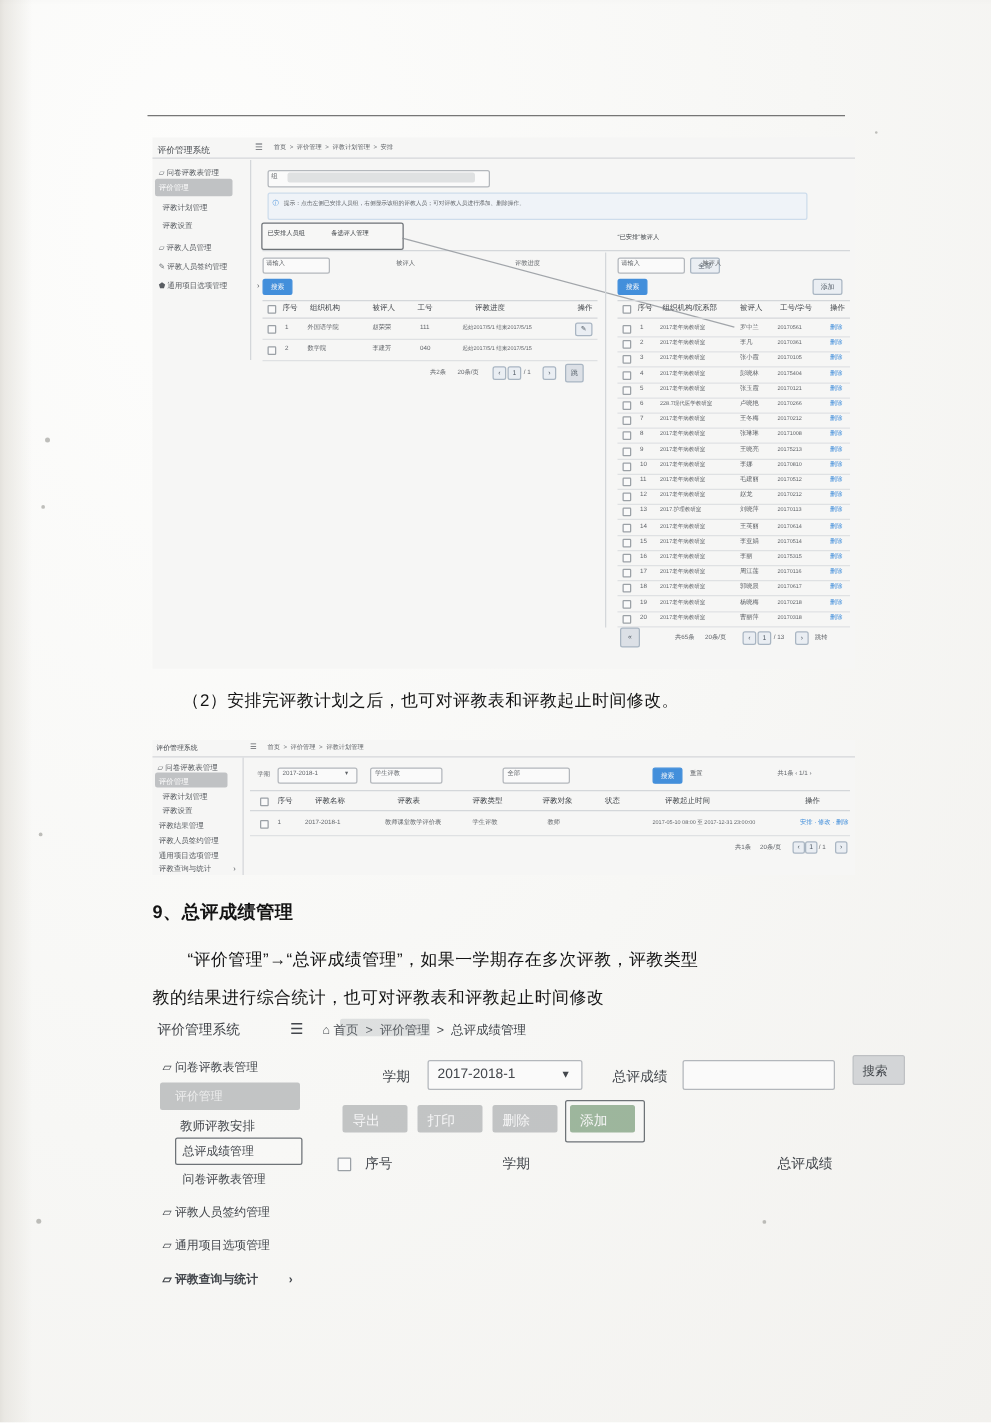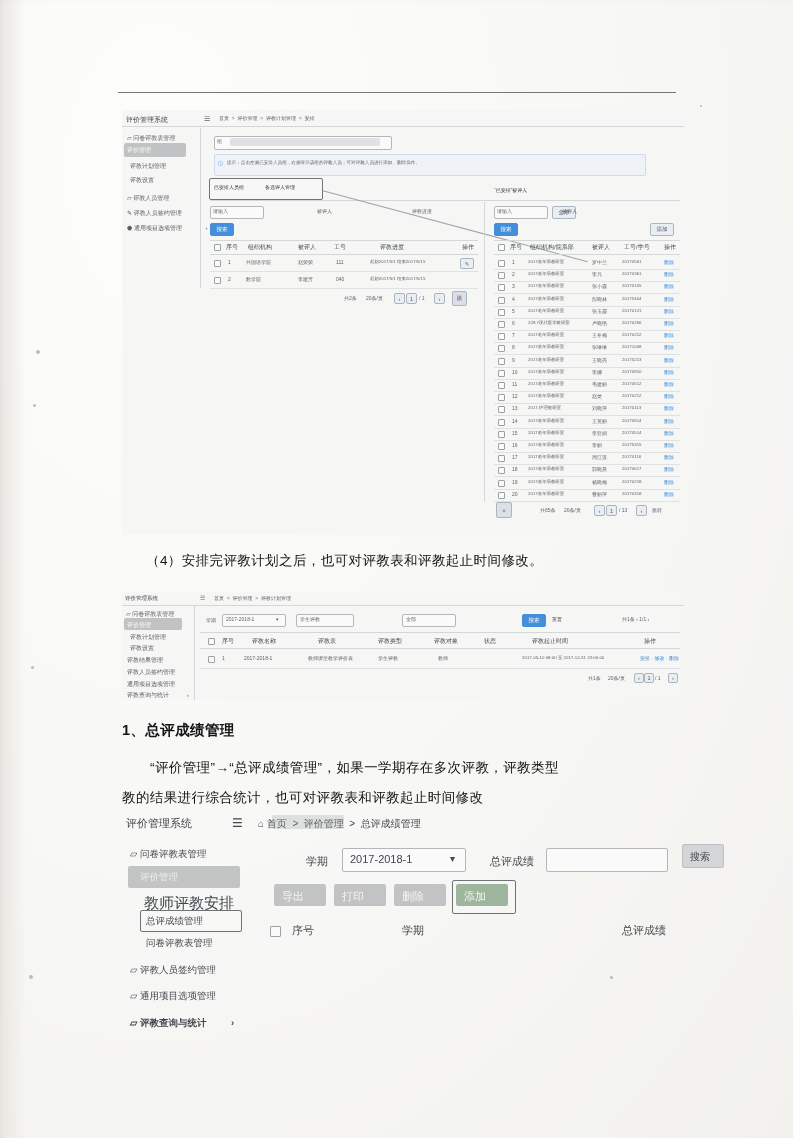--- a/index.html
+++ b/index.html
@@ -497,21 +497,21 @@
   <div class="txt" style="left:418px;top:398px;">共65条</div>
   <div class="txt" style="left:442px;top:398px;">20条/页</div>
   <div class="btn" style="left:472px;top:395px;width:9px;height:9px;">‹</div>
   <div class="btn" style="left:484px;top:395px;width:9px;height:9px;">1</div>
   <div class="txt" style="left:497px;top:398px;">/ 13</div>
   <div class="btn" style="left:514px;top:395px;width:9px;height:9px;">›</div>
   <div class="txt" style="left:530px;top:398px;">跳转</div>
   <div class="btn" style="left:374px;top:392px;width:14px;height:14px;background:#dfe4ea;">«</div>
 </div>
 
-<div class="para" style="left:146px;top:548px;width:520px;">（4）安排完评教计划之后，也可对评教表和评教起止时间修改。</div>
+<div class="para" style="left:146px;top:548px;width:520px;">（2）安排完评教计划之后，也可对评教表和评教起止时间修改。</div>
 
 <div class="shot" style="left:122px;top:592px;width:562px;height:108px;">
   <div class="app-title" style="left:3px;top:3px;font-size:5.5px;">评价管理系统</div>
   <div class="txt" style="left:78px;top:3px;font-size:6px;">☰</div>
   <div class="txt" style="left:92px;top:4px;">
     <span>首页</span>
     <span>&nbsp;&gt;&nbsp;</span>
     <span>评价管理</span>
     <span>&nbsp;&gt;&nbsp;</span>
     <span>评教计划管理</span>
@@ -588,21 +588,21 @@
   <div class="row-line" style="left:78px;top:76px;width:480px;"></div>
 
   <div class="txt" style="left:466px;top:84px;">共1条</div>
   <div class="txt" style="left:486px;top:84px;">20条/页</div>
   <div class="btn" style="left:512px;top:81px;width:8px;height:8px;">‹</div>
   <div class="btn" style="left:522px;top:81px;width:8px;height:8px;">1</div>
   <div class="txt" style="left:533px;top:84px;">/ 1</div>
   <div class="btn" style="left:546px;top:81px;width:8px;height:8px;">›</div>
 </div>
 
-<div class="para bold" style="left:122px;top:717px;">1、总评成绩管理</div>
+<div class="para bold" style="left:122px;top:717px;">9、总评成绩管理</div>
 <div class="para" style="left:150px;top:755px;width:520px;">“评价管理”→“总评成绩管理”，如果一学期存在多次评教，评教类型</div>
 <div class="para" style="left:122px;top:785px;width:540px;">教的结果进行综合统计，也可对评教表和评教起止时间修改</div>
 
 <div class="shot" style="left:122px;top:812px;width:600px;height:250px;background:transparent;">
 
   <div class="big-label" style="left:4px;top:4px;font-size:11px;">评价管理系统</div>
   <div class="big-label" style="left:110px;top:4px;font-size:12px;">☰</div>
   <div class="big-label" style="left:136px;top:5px;font-size:10px;">
     <span>⌂</span>
     <span>首页</span>
@@ -614,21 +614,21 @@
   <div class="smudge" style="left:150px;top:3px;width:72px;height:14px;"></div>
 
   <div class="big-label" style="left:8px;top:36px;font-size:9.5px;">
     <span>▱</span>
     <span>问卷评教表管理</span>
   </div>
   <div class="smudge dark" style="left:6px;top:54px;width:112px;height:22px;"></div>
   <div class="big-label" style="left:18px;top:59px;font-size:9.5px;color:#f2f2f2;">
     <span>评价管理</span>
   </div>
-  <div class="big-label" style="left:22px;top:82px;font-size:15px;">
+  <div class="big-label" style="left:22px;top:82px;font-size:10px;">
     <span>教师评教安排</span>
   </div>
   <div class="callout" style="left:18px;top:98px;width:100px;height:20px;"></div>
   <div class="big-label" style="left:24px;top:103px;font-size:9.5px;">
     <span>总评成绩管理</span>
   </div>
   <div class="big-label" style="left:24px;top:125px;font-size:9.5px;">
     <span>问卷评教表管理</span>
   </div>
   <div class="big-label" style="left:8px;top:152px;font-size:9.5px;">

